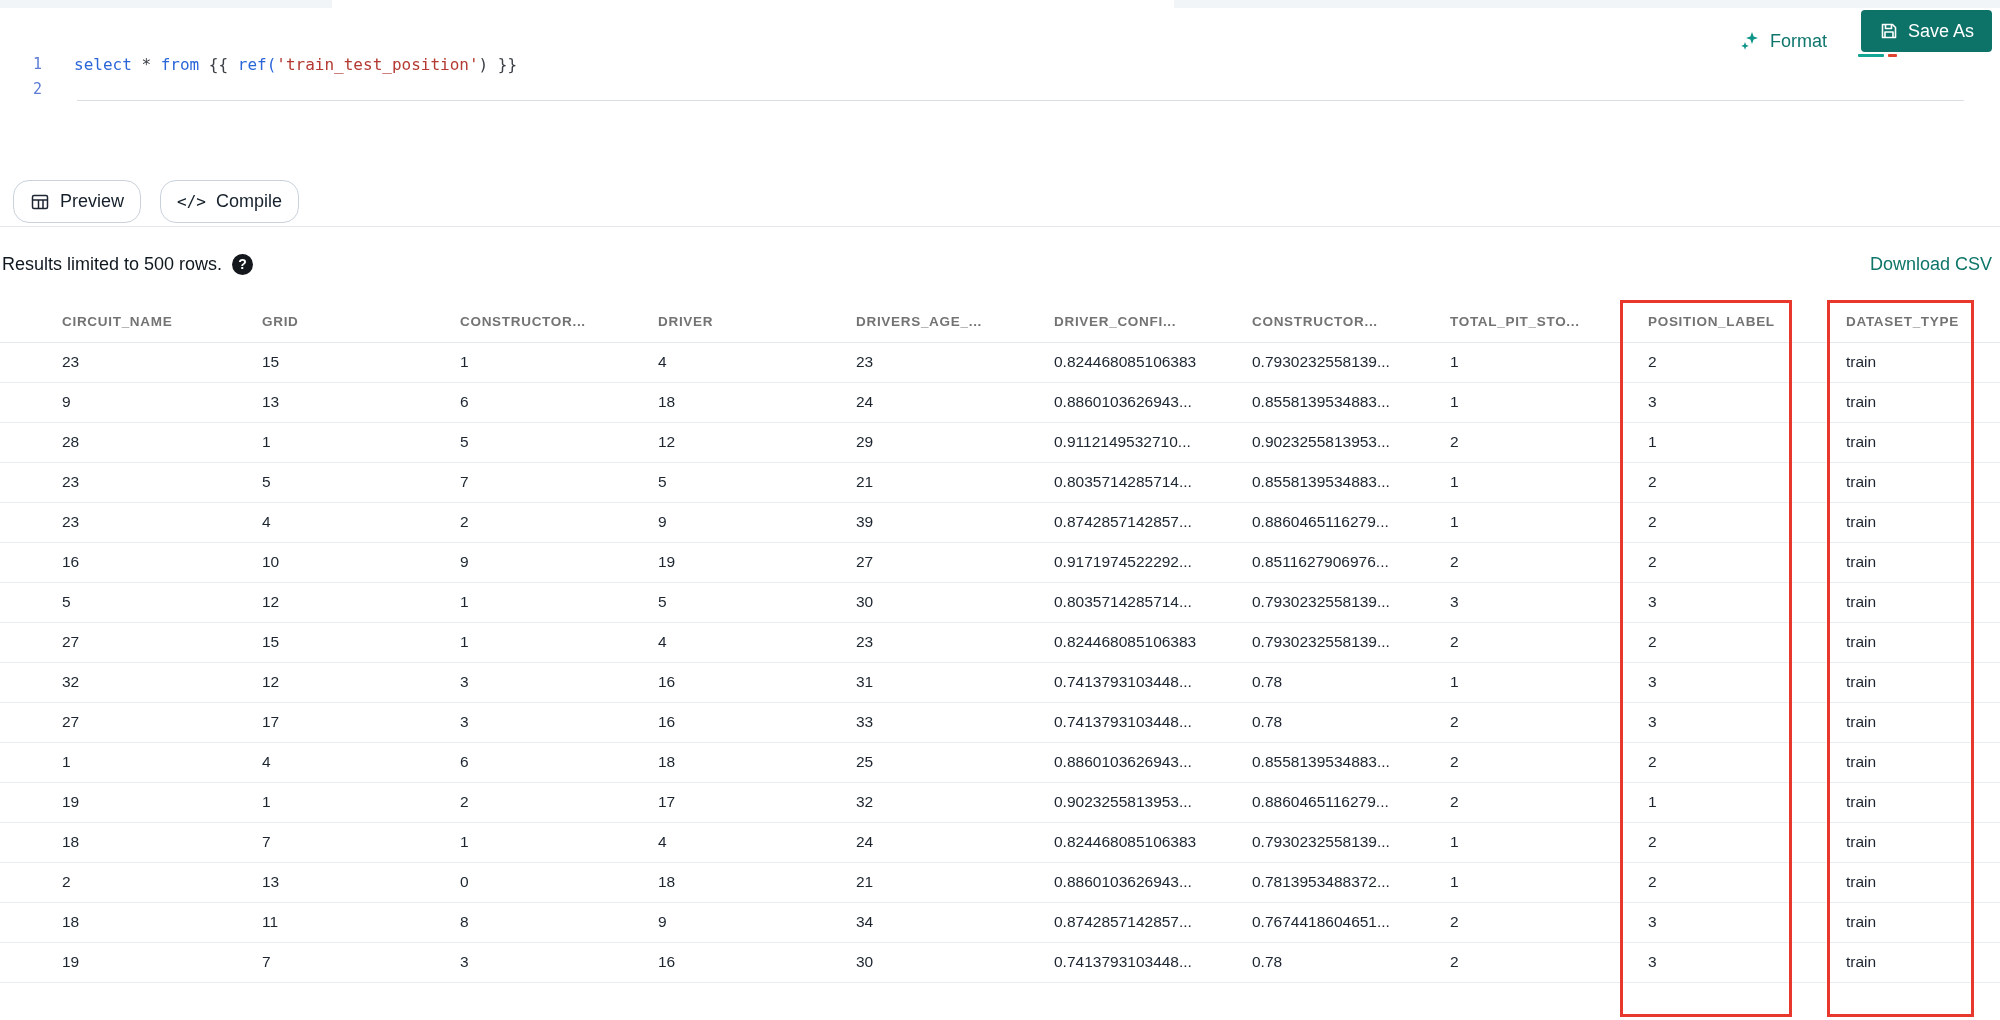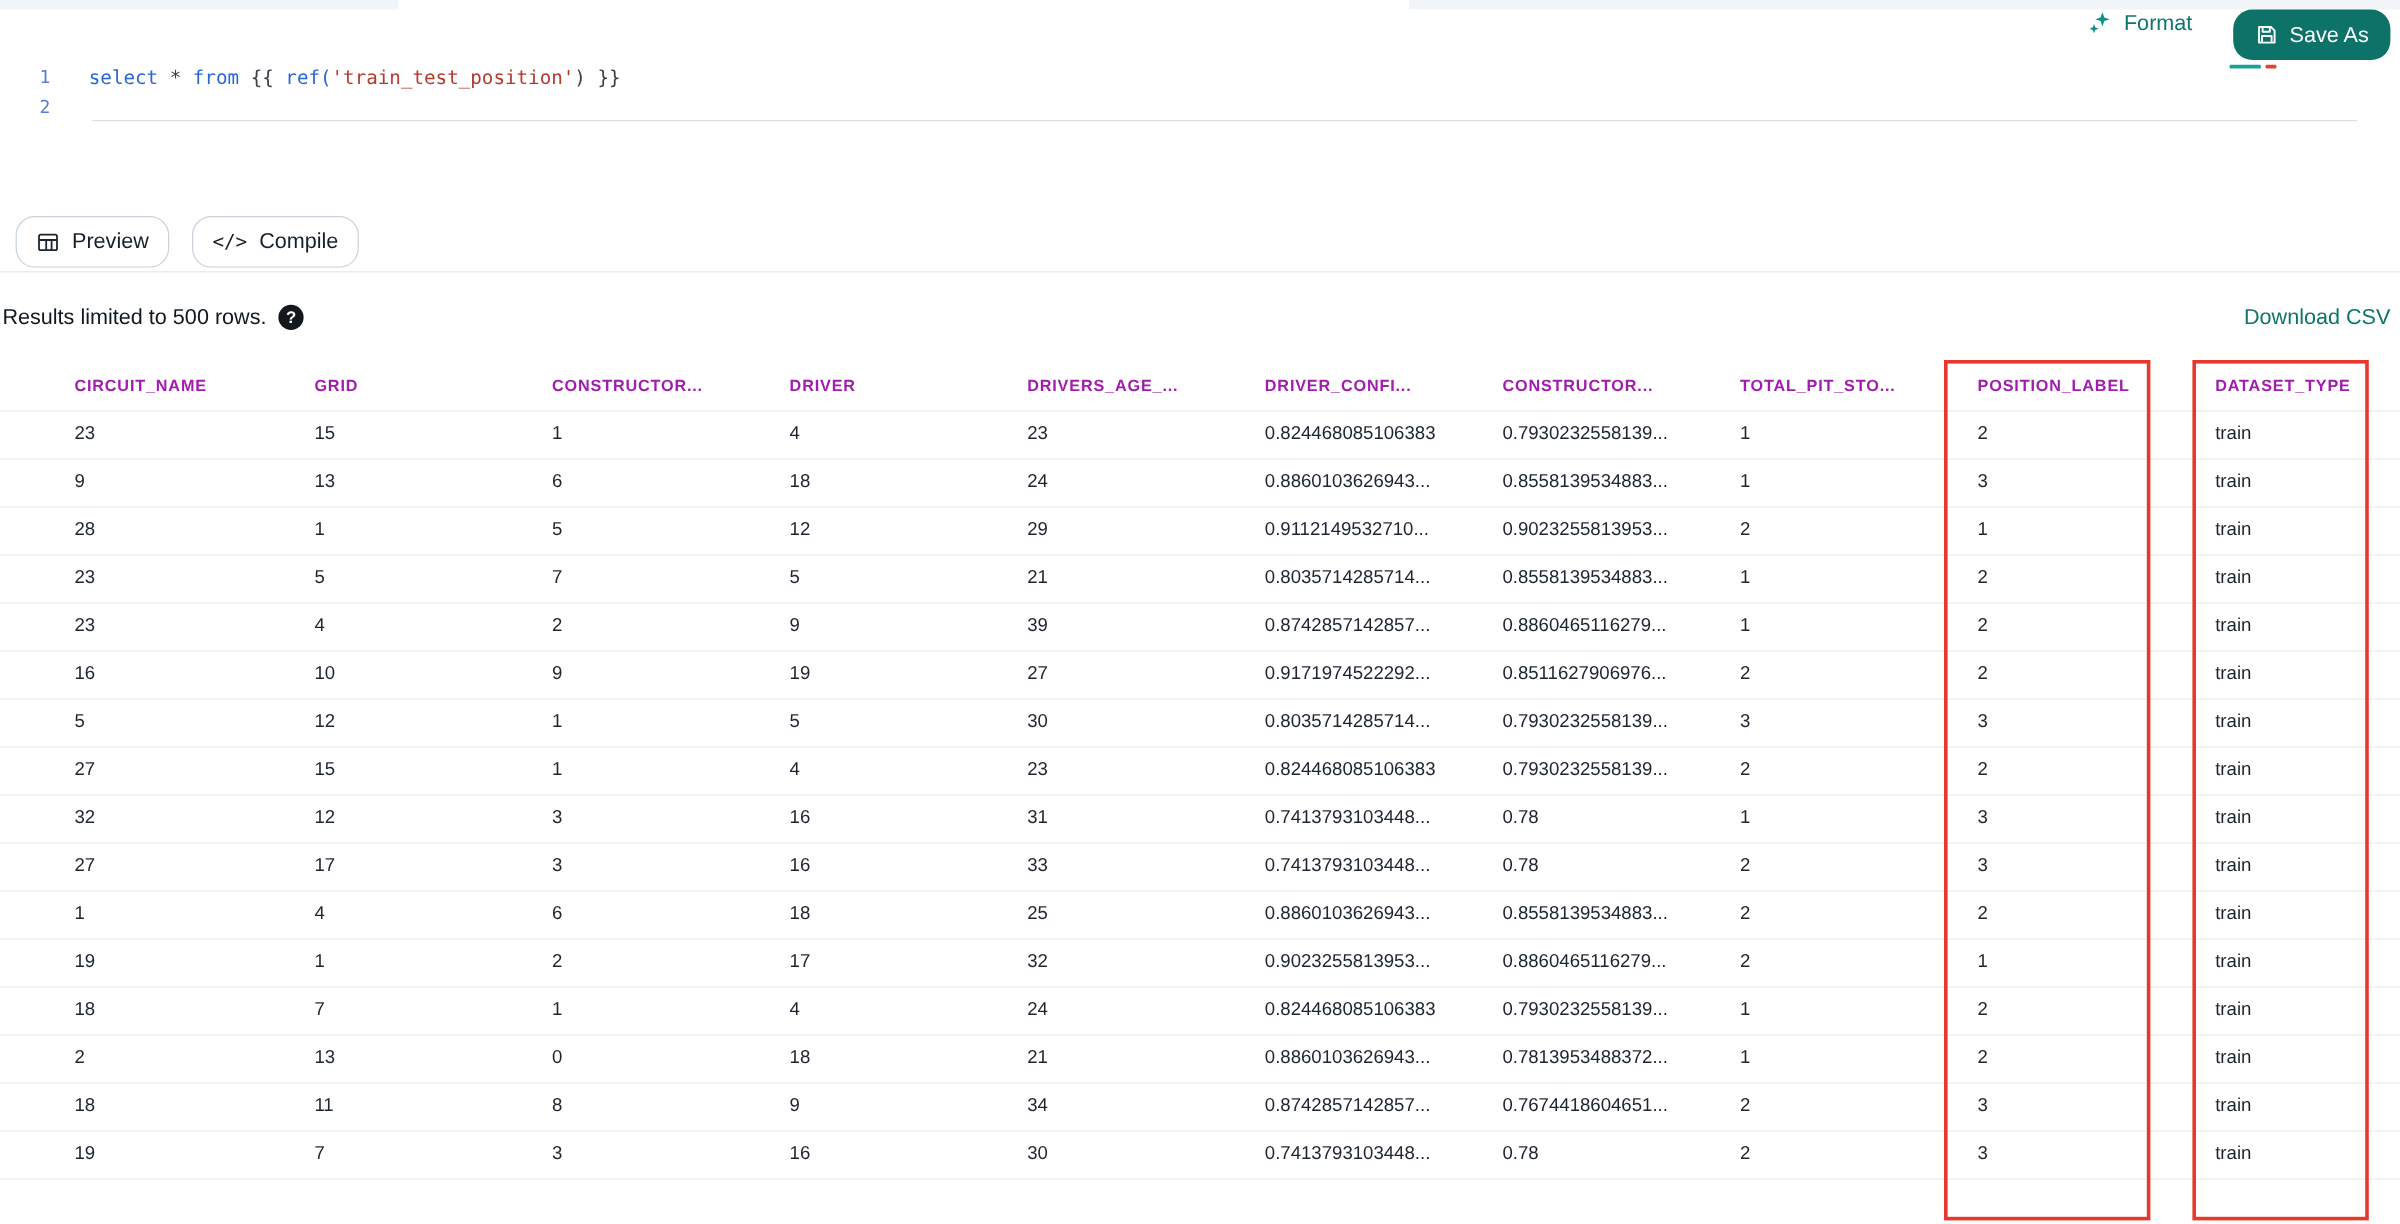--- a/index.html
+++ b/index.html
@@ -5,25 +5,25 @@
   *{box-sizing:border-box;margin:0;padding:0}
   body{margin:0;background:#ffffff}
   .stage{width:2000px;height:1020px;position:relative;overflow:hidden;background:#fff;
          font-family:"Liberation Sans",sans-serif;color:#1c2530}
 
   
   .topnotch{height:8px;background:#f2f5f8;position:relative}
   .topnotch .notch{position:absolute;left:332px;top:0;width:842px;height:8px;background:#fff}
 
   
-  .topbar{height:44px;display:flex;align-items:flex-start;justify-content:flex-end;
+  .topbar{height:44px;display:flex;align-items:flex-end;justify-content:flex-end;
           padding-right:8px;gap:34px;background:#fff;position:relative}
   .format-btn{display:flex;align-items:center;gap:9px;color:#0f766e;font-size:18px;cursor:pointer}
   .saveas-btn{display:flex;align-items:center;gap:9px;background:#0d7268;color:#fff;font-size:18px;
-              border:none;border-radius:16px;height:42px;padding:0 18px;font-family:inherit;cursor:pointer}
+              border:none;border-radius:4px;height:42px;padding:0 18px;font-family:inherit;cursor:pointer}
   .artifact{position:absolute;top:46px;left:1858px;display:flex;gap:4px;align-items:center}
   .artifact .seg1{width:26px;height:3px;background:#12a594;border-radius:1px}
   .artifact .seg2{width:9px;height:3px;background:#e0442e;border-radius:1px}
 
   
   .editor{height:125px;position:relative;font-family:"DejaVu Sans Mono",monospace;font-size:16px}
   .edline{display:flex;line-height:25px}
   .ln{width:42px;text-align:right;color:#5b7bd5;flex:none;font-size:15px}
   .code{margin-left:32px;white-space:pre}
   .tok-kw{color:#2b66d9}
@@ -50,21 +50,21 @@
                 font-size:18px;color:#10181f}
   .help{width:21px;height:21px;border-radius:50%;background:#14181d;color:#fff;font-size:14px;
         font-weight:700;display:flex;align-items:center;justify-content:center;margin-left:10px;cursor:pointer}
   .spacer{flex:1}
   .download{color:#0e7569;font-size:18px;cursor:pointer;text-decoration:none}
 
   
   table{border-collapse:collapse;table-layout:fixed;width:2000px}
   th,td{text-align:left;white-space:nowrap;overflow:hidden;padding-left:2px;font-weight:400}
   th:first-child,td:first-child{padding-left:62px}
-  th{height:41px;font-size:13.5px;font-weight:700;letter-spacing:.7px;color:#a21caf;
+  th{height:41px;font-size:13.5px;font-weight:700;letter-spacing:.7px;color:#737373;
      border-bottom:1px solid #e6eaee}
   td{height:40px;font-size:15.5px;color:#1c2530;border-bottom:1px solid #e9ecf0}
 
   
   .annot{position:absolute;border:3px solid #e8372c;z-index:5;pointer-events:none}
   .annot.pos{left:1620px;top:300px;width:172px;height:717px}
   .annot.ds{left:1827px;top:300px;width:147px;height:717px}
 </style>
 </head>
 <body>

